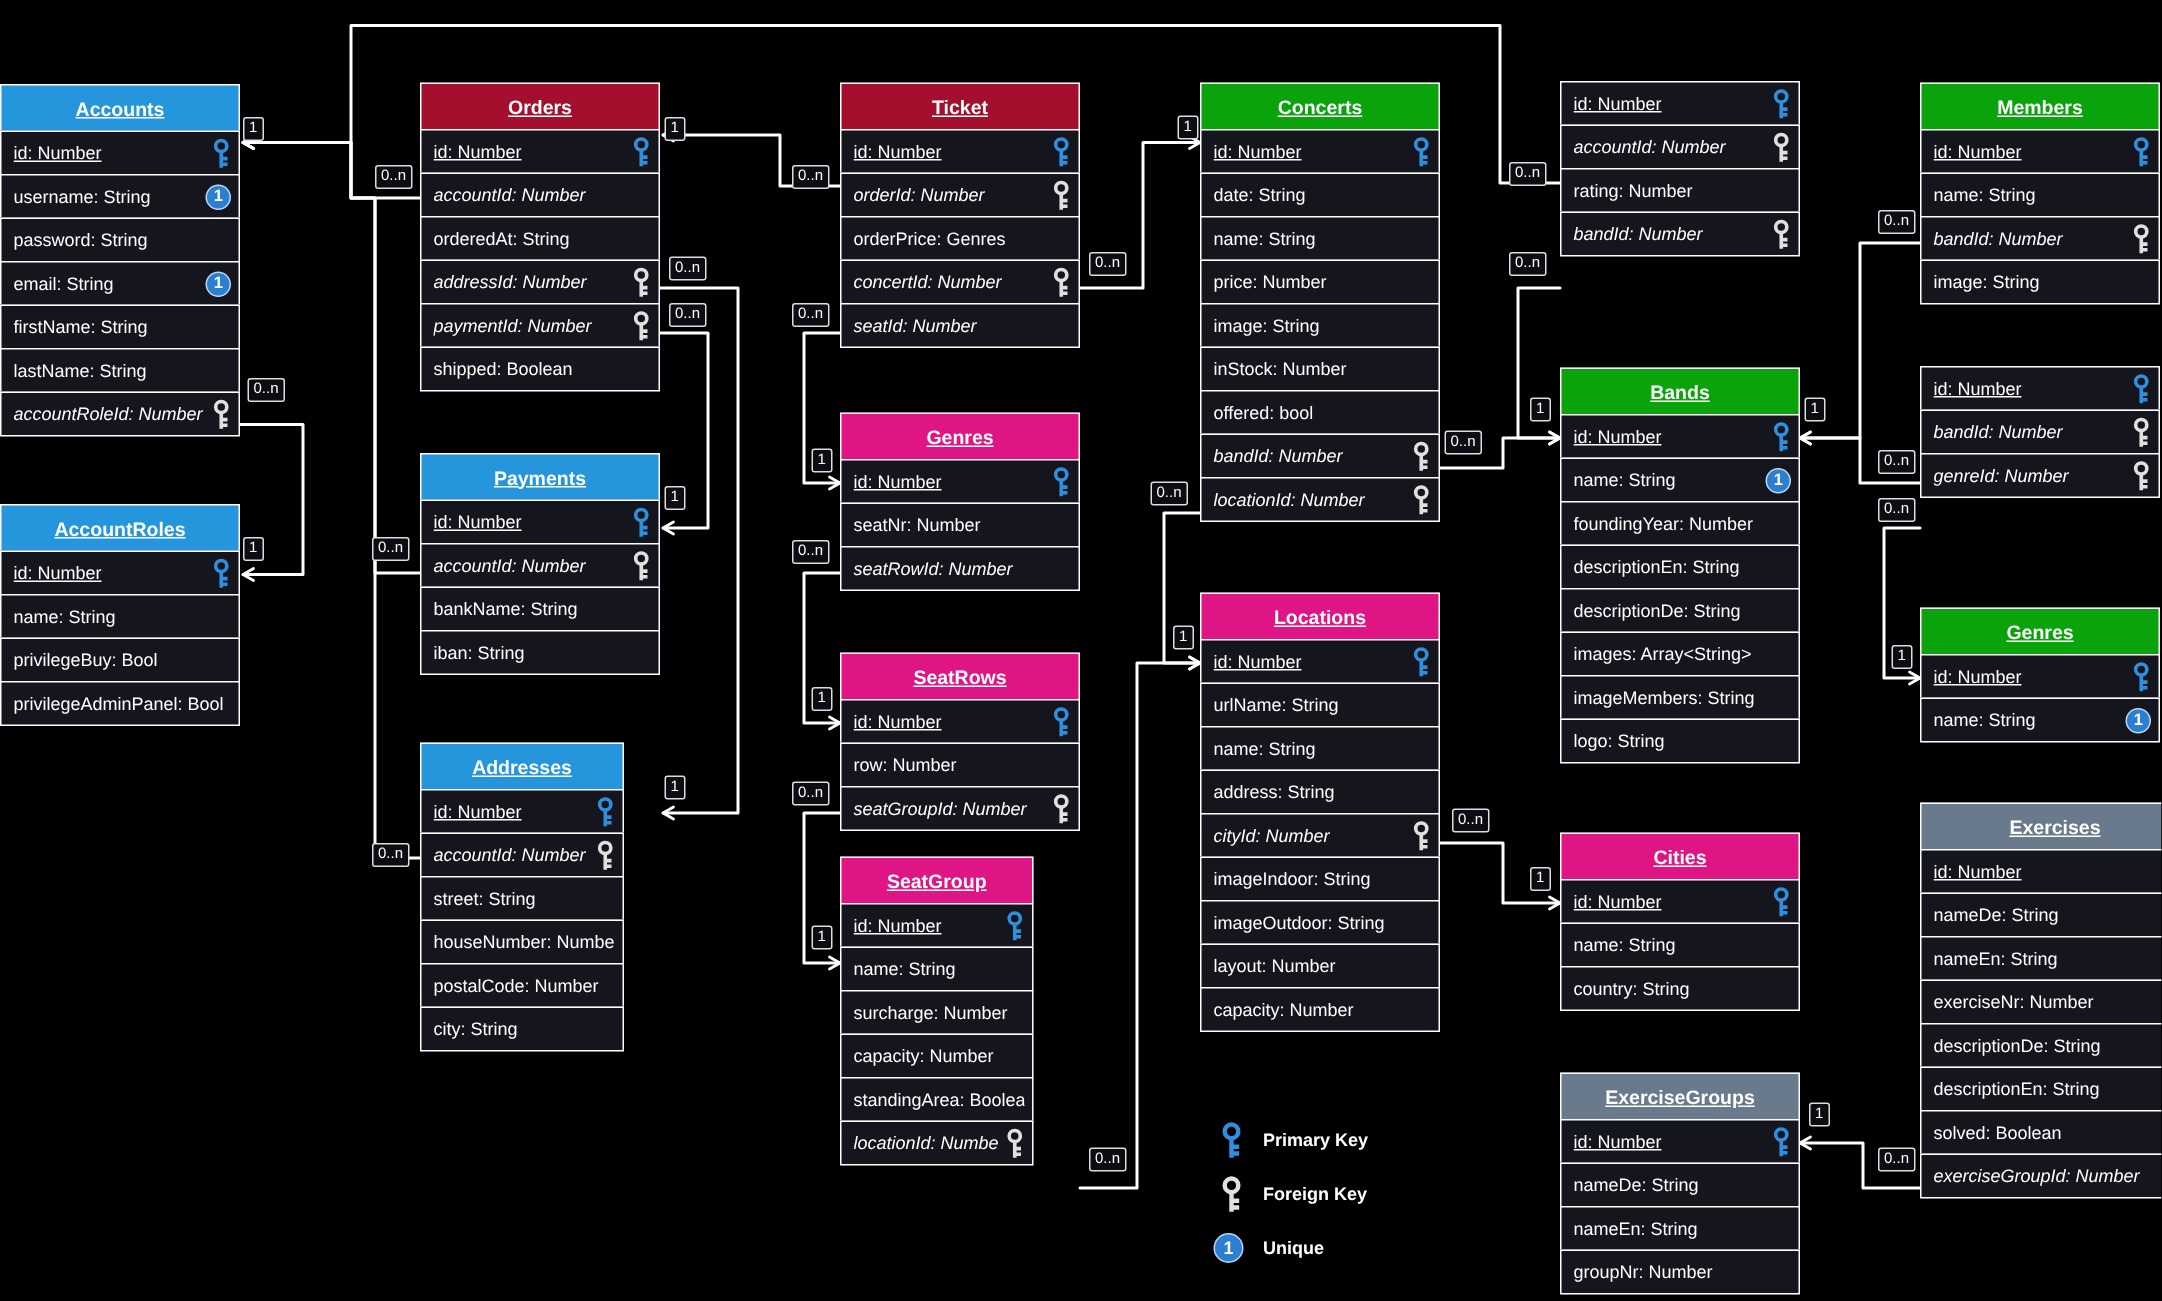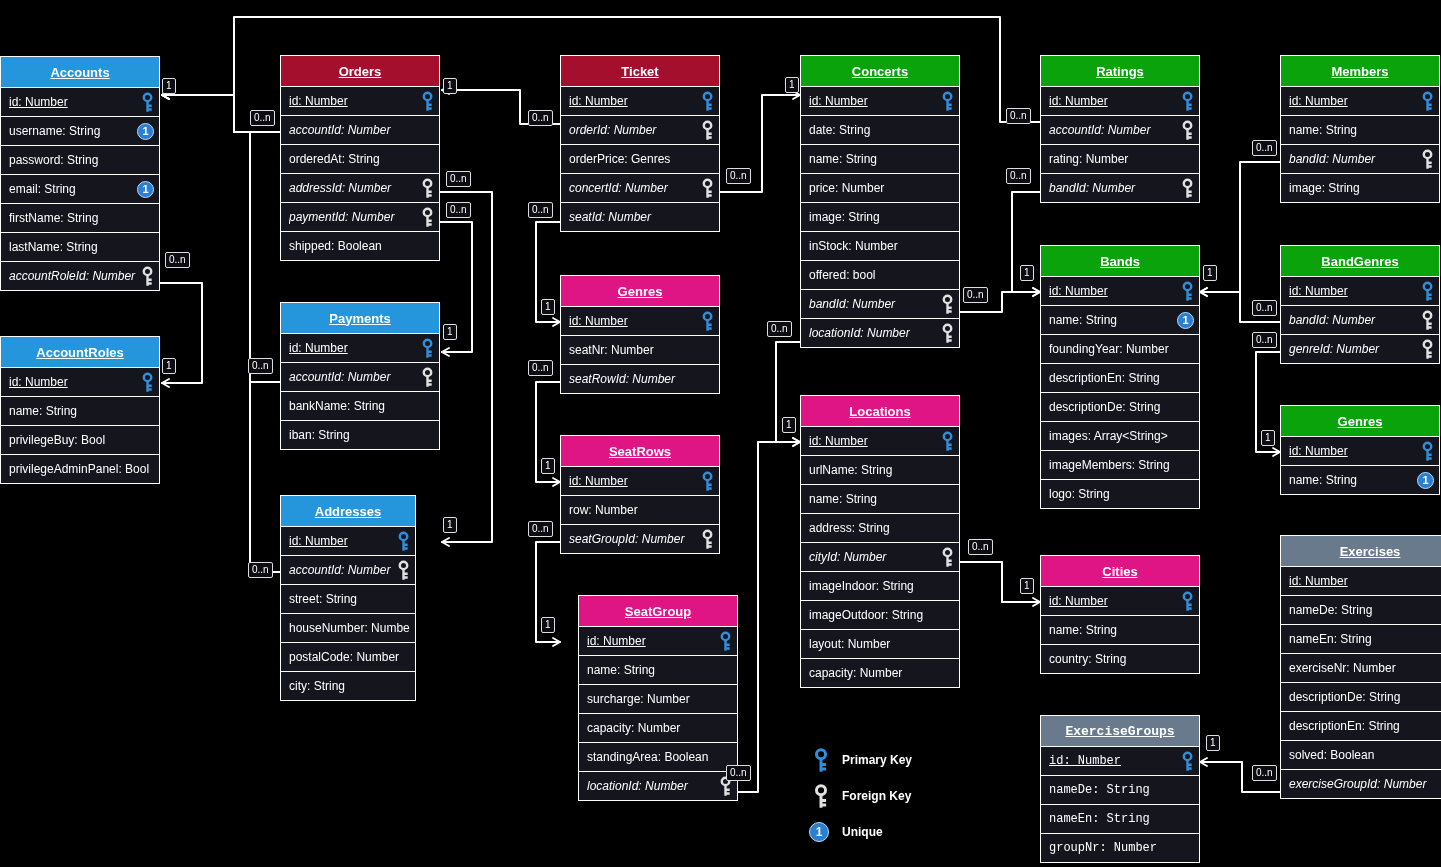--- a/index.html
+++ b/index.html
@@ -320,21 +320,21 @@
         <div class="trow">
           <span class="flabel it">seatGroupId: Number</span>
           <span class="row-icon">
             <svg width="13" height="21" viewBox="0 0 14 22">
               <circle cx="7" cy="5.5" r="4" fill="none" stroke="#e0e0e0" stroke-width="2.6"></circle>
               <path d="M7 9.5 V21 M7 14.5 H11.5 M7 18.5 H11.5" stroke="#e0e0e0" stroke-width="2.6" fill="none"></path>
             </svg>
           </span>
         </div>
       </div>
-      <div class="table" style="left: 560px; top: 595px; width: 160px; margin-left: 18px;">
+      <div class="table" style="left: 560px; top: 571px; width: 129px;">
         <div class="thead" style="background: rgb(224, 21, 133);">
           <span>SeatGroup</span>
         </div>
         <div class="trow">
           <span class="flabel pk">id: Number</span>
           <span class="row-icon">
             <svg width="13" height="21" viewBox="0 0 14 22">
               <circle cx="7" cy="5.5" r="4" fill="none" stroke="#2e8fdd" stroke-width="2.6"></circle>
               <path d="M7 9.5 V21 M7 14.5 H11.5 M7 18.5 H11.5" stroke="#2e8fdd" stroke-width="2.6" fill="none"></path>
             </svg>
@@ -450,23 +450,20 @@
           <span class="flabel">imageOutdoor: String</span>
         </div>
         <div class="trow">
           <span class="flabel">layout: Number</span>
         </div>
         <div class="trow">
           <span class="flabel">capacity: Number</span>
         </div>
       </div>
       <div class="table" style="left: 1040px; top: 55px; width: 160px;">
-        <div class="thead" style="background: rgb(11, 163, 11);">
-          <span>Ratings</span>
-        </div>
         <div class="trow">
           <span class="flabel pk">id: Number</span>
           <span class="row-icon">
             <svg width="13" height="21" viewBox="0 0 14 22">
               <circle cx="7" cy="5.5" r="4" fill="none" stroke="#2e8fdd" stroke-width="2.6"></circle>
               <path d="M7 9.5 V21 M7 14.5 H11.5 M7 18.5 H11.5" stroke="#2e8fdd" stroke-width="2.6" fill="none"></path>
             </svg>
           </span>
         </div>
         <div class="trow">
@@ -540,21 +537,21 @@
             </svg>
           </span>
         </div>
         <div class="trow">
           <span class="flabel">name: String</span>
         </div>
         <div class="trow">
           <span class="flabel">country: String</span>
         </div>
       </div>
-      <div class="table" style="left: 1040px; top: 715px; width: 160px; font-family: Liberation Mono, monospace;">
+      <div class="table" style="left: 1040px; top: 715px; width: 160px;">
         <div class="thead" style="background: rgb(104, 122, 139);">
           <span>ExerciseGroups</span>
         </div>
         <div class="trow">
           <span class="flabel pk">id: Number</span>
           <span class="row-icon">
             <svg width="13" height="21" viewBox="0 0 14 22">
               <circle cx="7" cy="5.5" r="4" fill="none" stroke="#2e8fdd" stroke-width="2.6"></circle>
               <path d="M7 9.5 V21 M7 14.5 H11.5 M7 18.5 H11.5" stroke="#2e8fdd" stroke-width="2.6" fill="none"></path>
             </svg>
@@ -593,23 +590,20 @@
               <circle cx="7" cy="5.5" r="4" fill="none" stroke="#e0e0e0" stroke-width="2.6"></circle>
               <path d="M7 9.5 V21 M7 14.5 H11.5 M7 18.5 H11.5" stroke="#e0e0e0" stroke-width="2.6" fill="none"></path>
             </svg>
           </span>
         </div>
         <div class="trow">
           <span class="flabel">image: String</span>
         </div>
       </div>
       <div class="table" style="left: 1280px; top: 245px; width: 160px;">
-        <div class="thead" style="background: rgb(11, 163, 11);">
-          <span>BandGenres</span>
-        </div>
         <div class="trow">
           <span class="flabel pk">id: Number</span>
           <span class="row-icon">
             <svg width="13" height="21" viewBox="0 0 14 22">
               <circle cx="7" cy="5.5" r="4" fill="none" stroke="#2e8fdd" stroke-width="2.6"></circle>
               <path d="M7 9.5 V21 M7 14.5 H11.5 M7 18.5 H11.5" stroke="#2e8fdd" stroke-width="2.6" fill="none"></path>
             </svg>
           </span>
         </div>
         <div class="trow">

